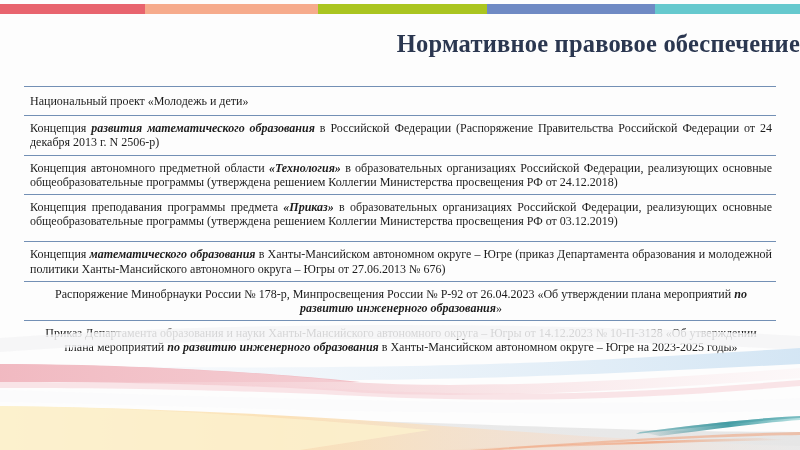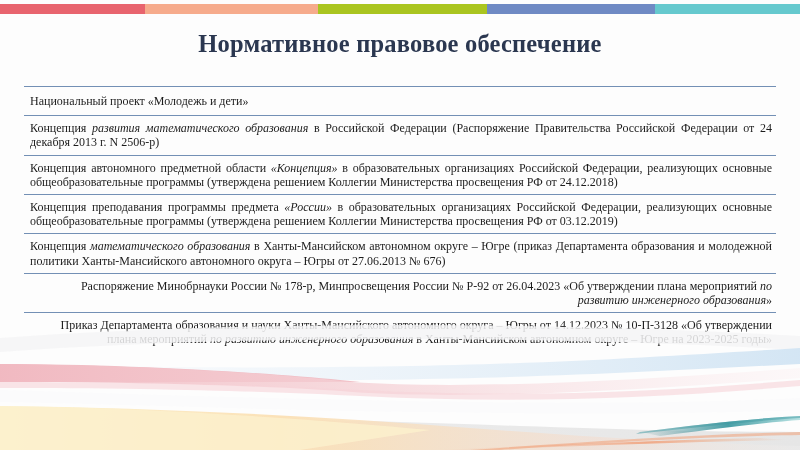--- a/index.html
+++ b/index.html
@@ -46,21 +46,21 @@
     display: flex;
   }
   .colorbar .seg { height: 100%; }
 
   
   .title {
     position: absolute;
     left: 0;
     top: 30px;
     width: 800px;
-    text-align: center;
+    text-align: right;
     font-family: "Liberation Serif", "DejaVu Serif", serif;
     font-weight: bold;
     font-size: 24.5px;
     letter-spacing: 0.2px;
     color: #2b3750;
     white-space: nowrap;
   }
 
   
   .table {
@@ -79,26 +79,26 @@
     font-size: 12px;
     line-height: 14.2px;
     color: #1c1c1c;
     text-align: justify;
     text-justify: inter-word;
     margin: 0;
     hyphens: none;
   }
   .row.r1 { padding-top: 7px; padding-bottom: 7px; }
   .row.r1 .cell { text-align: left; }
-  .row.r6 .cell, .row.r7 .cell { text-align: right; }
+  .row.r6 .cell, .row.r7 .cell { text-align: center; }
   .row.r7 { border-bottom: none; }
 
   .cell i, .cell em {
     font-style: italic;
-    font-weight: normal;
+    font-weight: bold;
   }
 </style>
 </head>
 <body>
 
 <div id="slide">
 
   <div class="colorbar" id="colorbar">
       <div class="seg" style="background: rgb(232, 100, 110); width: 145px;"></div>
       <div class="seg" style="background: rgb(246, 171, 140); width: 173px;"></div>
@@ -110,26 +110,26 @@
   <div class="title">Нормативное правовое обеспечение</div>
 
   <div class="table" id="table">
       <div class="row r1" style="border-top-color: rgb(115, 144, 181);">
         <p class="cell"><span>Национальный проект «Молодежь и дети»</span></p>
       </div>
       <div class="row r2" style="border-top-color: rgb(115, 144, 181);">
         <p class="cell"><span>Концепция </span><em>развития математического образования</em><span> в Российской Федерации (Распоряжение Правительства Российской Федерации от 24 декабря 2013 г. N 2506-р)</span></p>
       </div>
       <div class="row r3" style="border-top-color: rgb(115, 144, 181);">
-        <p class="cell"><span>Концепция автономного предметной области </span><em>«Концепция»</em><span> в образовательных организациях Российской Федерации, реализующих основные общеобразовательные программы (утверждена решением Коллегии Министерства просвещения РФ от 24.12.2018)</span></p>
+        <p class="cell"><span>Концепция автономного предметной области </span><em>«Технология»</em><span> в образовательных организациях Российской Федерации, реализующих основные общеобразовательные программы (утверждена решением Коллегии Министерства просвещения РФ от 24.12.2018)</span></p>
       </div>
       <div class="row r4" style="border-top-color: rgb(115, 144, 181);">
-        <p class="cell"><span>Концепция преподавания программы предмета </span><em>«России»</em><span> в образовательных организациях Российской Федерации, реализующих основные общеобразовательные программы (утверждена решением Коллегии Министерства просвещения РФ от 03.12.2019)</span></p>
+        <p class="cell"><span>Концепция преподавания программы предмета </span><em>«Приказ»</em><span> в образовательных организациях Российской Федерации, реализующих основные общеобразовательные программы (утверждена решением Коллегии Министерства просвещения РФ от 03.12.2019)</span></p>
       </div>
-      <div class="row r5" style="border-top-color: rgb(115, 144, 181);">
+      <div class="row r5" style="border-top-color: rgb(115, 144, 181); margin-top: 8px;">
         <p class="cell"><span>Концепция </span><em>математического образования</em><span> в Ханты-Мансийском автономном округе – Югре (приказ Департамента образования и молодежной политики Ханты-Мансийского автономного округа – Югры от 27.06.2013 № 676)</span></p>
       </div>
       <div class="row r6" style="border-top-color: rgb(115, 144, 181);">
         <p class="cell"><span>Распоряжение Минобрнауки России № 178-р, Минпросвещения России № Р-92 от 26.04.2023 «Об утверждении плана мероприятий </span><em>по развитию инженерного образования</em><span>»</span></p>
       </div>
       <div class="row r7" style="border-top-color: rgb(115, 144, 181);">
         <p class="cell"><span>Приказ Департамента образования и науки Ханты-Мансийского автономного округа – Югры от 14.12.2023 № 10-П-3128 «Об утверждении плана мероприятий </span><em>по развитию инженерного образования</em><span> в Ханты-Мансийском автономном округе – Югре на 2023-2025 годы»</span></p>
       </div>
     </div>
 

